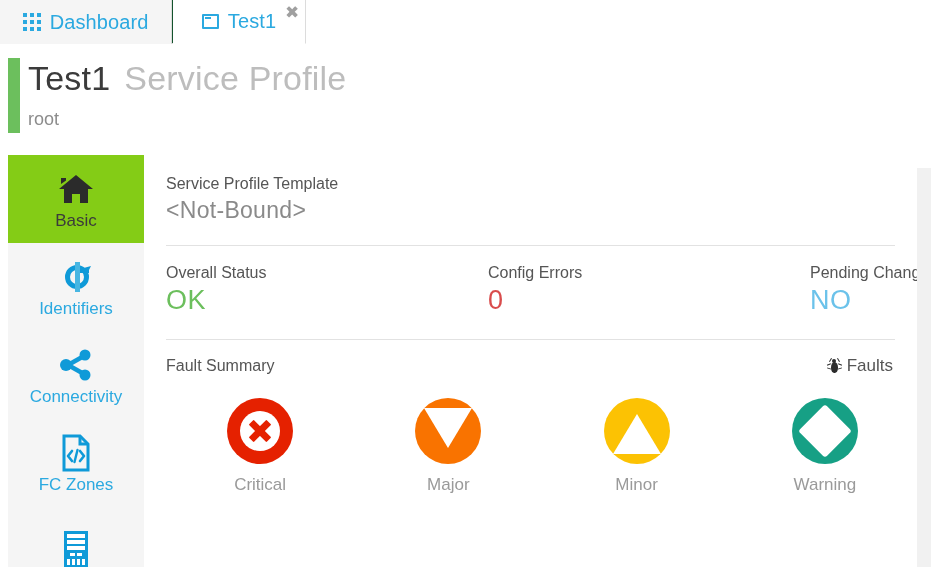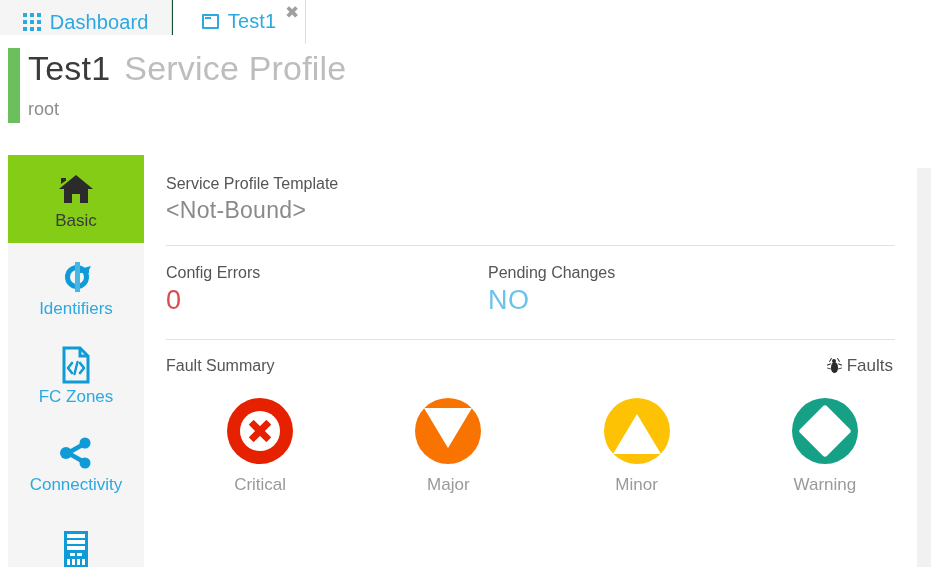--- a/index.html
+++ b/index.html
@@ -116,21 +116,21 @@
     left: 306px;
     top: 0;
     right: 0;
     height: 44px;
     background: #ffffff;
   }
 
   
   .pageheader {
     position: absolute;
-    top: 35px; left: 0;
+    top: 45px; left: 0;
     width: 782px;
     height: 103px;
     background: #ffffff;
     text-decoration: underline;
   }
   .accent-bar {
     position: absolute;
     left: 8px;
     top: 13px;
     width: 12px;
@@ -488,46 +488,46 @@
   <div class="nav-item">
     <span class="nav-icon">
       <svg width="38" height="34" viewBox="0 0 38 34">
         <path d="M20 5 A12 12 0 1 0 20 29 A12 12 0 1 0 20 5 Z M20 10 A7 7 0 1 1 20 24 A7 7 0 1 1 20 10 Z" fill="#0f9ad8"></path>
         <rect x="18" y="2" width="5" height="30" fill="#47b6e2"></rect>
         <path d="M23 9 L34 6 L31 12 Z" fill="#0f9ad8"></path>
         <rect x="23" y="9" width="9" height="4" fill="#0f9ad8"></rect>
       </svg>
     </span>
     <span class="nav-label">Identifiers</span>
+  </div>
+
+  <div class="nav-item">
+    <span class="nav-icon">
+      <svg width="38" height="32" viewBox="0 0 38 32">
+        <line x1="11" y1="16" x2="27" y2="7" stroke="#0f9ad8" stroke-width="4.5"></line>
+        <line x1="11" y1="16" x2="27" y2="25" stroke="#0f9ad8" stroke-width="4.5"></line>
+        <circle cx="9" cy="16" r="6" fill="#0f9ad8"></circle>
+        <circle cx="28" cy="6" r="5.5" fill="#0f9ad8"></circle>
+        <circle cx="28" cy="26" r="5.5" fill="#0f9ad8"></circle>
+      </svg>
+    </span>
+    <span class="nav-label">Connectivity</span>
   </div>
 
   <div class="nav-item">
     <span class="nav-icon">
       <svg width="32" height="38" viewBox="0 0 32 38">
         <path d="M4 2 H20 L28 10 V36 H4 Z" fill="none" stroke="#0f9ad8" stroke-width="3"></path>
         <path d="M20 2 V10 H28" fill="none" stroke="#0f9ad8" stroke-width="3"></path>
         <path d="M12 17 L8 22 L12 27" fill="none" stroke="#0f9ad8" stroke-width="2.6" stroke-linecap="round" stroke-linejoin="round"></path>
         <path d="M20 17 L24 22 L20 27" fill="none" stroke="#0f9ad8" stroke-width="2.6" stroke-linecap="round" stroke-linejoin="round"></path>
         <line x1="17.5" y1="16" x2="14.5" y2="28" stroke="#0f9ad8" stroke-width="2.4" stroke-linecap="round"></line>
       </svg>
     </span>
     <span class="nav-label">FC Zones</span>
-  </div>
-
-  <div class="nav-item">
-    <span class="nav-icon">
-      <svg width="38" height="32" viewBox="0 0 38 32">
-        <line x1="11" y1="16" x2="27" y2="7" stroke="#0f9ad8" stroke-width="4.5"></line>
-        <line x1="11" y1="16" x2="27" y2="25" stroke="#0f9ad8" stroke-width="4.5"></line>
-        <circle cx="9" cy="16" r="6" fill="#0f9ad8"></circle>
-        <circle cx="28" cy="6" r="5.5" fill="#0f9ad8"></circle>
-        <circle cx="28" cy="26" r="5.5" fill="#0f9ad8"></circle>
-      </svg>
-    </span>
-    <span class="nav-label">Connectivity</span>
   </div>
 
   <div class="nav-item">
     <span class="nav-icon">
       <svg width="30" height="38" viewBox="0 0 30 38">
         <rect x="3" y="1" width="24" height="36" fill="#0f9ad8"></rect>
         <rect x="6" y="4" width="18" height="4" fill="#ffffff"></rect>
         <rect x="6" y="10" width="18" height="4" fill="#ffffff"></rect>
         <rect x="6" y="16" width="18" height="4" fill="#ffffff"></rect>
         <rect x="9" y="23" width="5" height="3" fill="#ffffff"></rect>
@@ -548,20 +548,24 @@
 
     <div>
       <div class="field-label">Service Profile Template</div>
       <div class="field-value-big">&lt;Not-Bound&gt;</div>
     </div>
 
     <div class="divider"></div>
 
     <div class="status-row">
       <div class="status-cell">
+        <div class="status-label">Overall Status</div>
+        <div class="status-value v-ok">OK</div>
+      </div>
+      <div class="status-cell">
         <div class="status-label">Config Errors</div>
         <div class="status-value v-err">0</div>
       </div>
       <div class="status-cell">
         <div class="status-label">Pending Changes</div>
         <div class="status-value v-info">NO</div>
       </div>
     </div>
 
     <div class="divider"></div>

